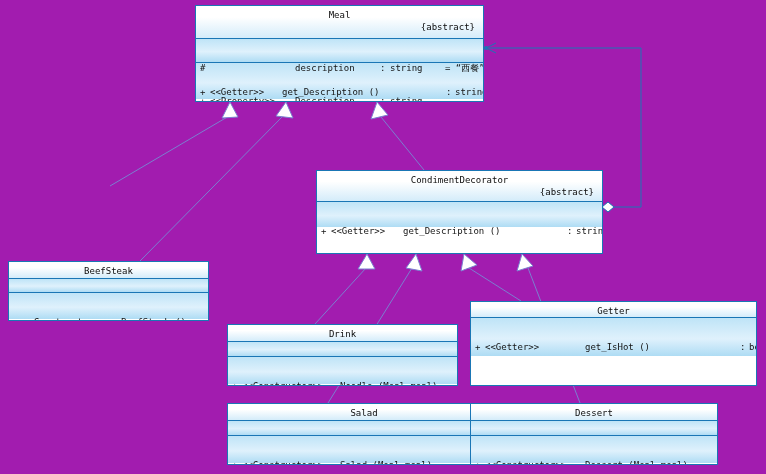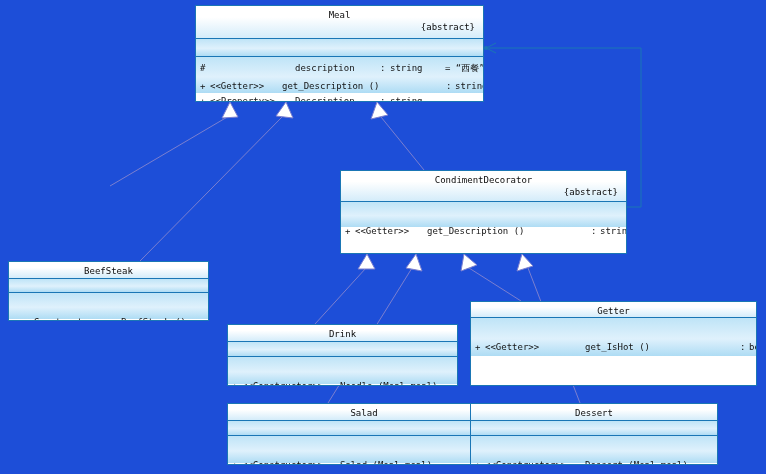--- a/index.html
+++ b/index.html
@@ -4,21 +4,21 @@
 <style>
   html, body {
     margin: 0;
     padding: 0;
     background: #ffffff;
   }
   #canvas {
     position: relative;
     width: 766px;
     height: 474px;
-    background: #1d4ed8;
+    background: #a21caf;
     font-family: "DejaVu Sans Mono", "Liberation Mono", monospace;
     overflow: hidden;
   }
 
   
   .uml-class {
     position: absolute;
     box-sizing: border-box;
     border: 1px solid #1a76b5;
     background: #ffffff;
@@ -143,32 +143,32 @@
       <polyline class="arrowopen" points="496,43 486,48 496,53"></polyline>
       <circle class="dotmark" cx="486" cy="48" r="2"></circle>
     </g>
   </svg>
 
   <div class="uml-class" id="cls-meal" style="left:195px; top:5px; width:289px; height:97px;">
     <div class="uml-header" style="height:33px;">
       <span class="cls-name">Meal</span>
       <span class="abstract-tag">{abstract}</span>
     </div>
-    <div class="uml-section" style="height:18px;">
+    <div class="uml-section" style="height:24px;">
       <span class="mrow"><span class="c-vis">#</span><span style="display:inline-block;width:85px"></span><span style="display:inline-block;width:85px">description</span><span style="display:inline-block;width:10px">:</span><span style="display:inline-block;width:55px">string</span><span>= “西餐”</span></span>
       <span class="mrow"><span class="c-vis">+</span><span style="display:inline-block;width:85px">&lt;&lt;Property&gt;&gt;</span><span style="display:inline-block;width:85px">Description</span><span style="display:inline-block;width:10px">:</span><span style="display:inline-block;width:55px">string</span><span></span></span>
     </div>
     <div class="uml-section" style="height:36px;">
       <span class="mrow"><span class="c-vis">+</span><span style="display:inline-block;width:72px">&lt;&lt;Getter&gt;&gt;</span><span style="display:inline-block;width:164px">get_Description ()</span><span style="display:inline-block;width:9px">:</span><span>string</span></span>
       
       
     </div>
   </div>
 
-  <div class="uml-class" id="cls-condiment" style="left:316px; top:170px; width:287px; height:84px;margin-left:24px;">
+  <div class="uml-class" id="cls-condiment" style="left:316px; top:170px; width:287px; height:84px;">
     <div class="uml-header" style="height:31px;">
       <span class="cls-name">CondimentDecorator</span>
       <span class="abstract-tag">{abstract}</span>
     </div>
     <div class="uml-section" style="height:25px;">
       <span class="mrow"><span class="c-vis">+</span><span style="display:inline-block;width:72px">&lt;&lt;Getter&gt;&gt;</span><span style="display:inline-block;width:164px">get_Description ()</span><span style="display:inline-block;width:9px">:</span><span>string</span></span>
       
     </div>
   </div>
 

